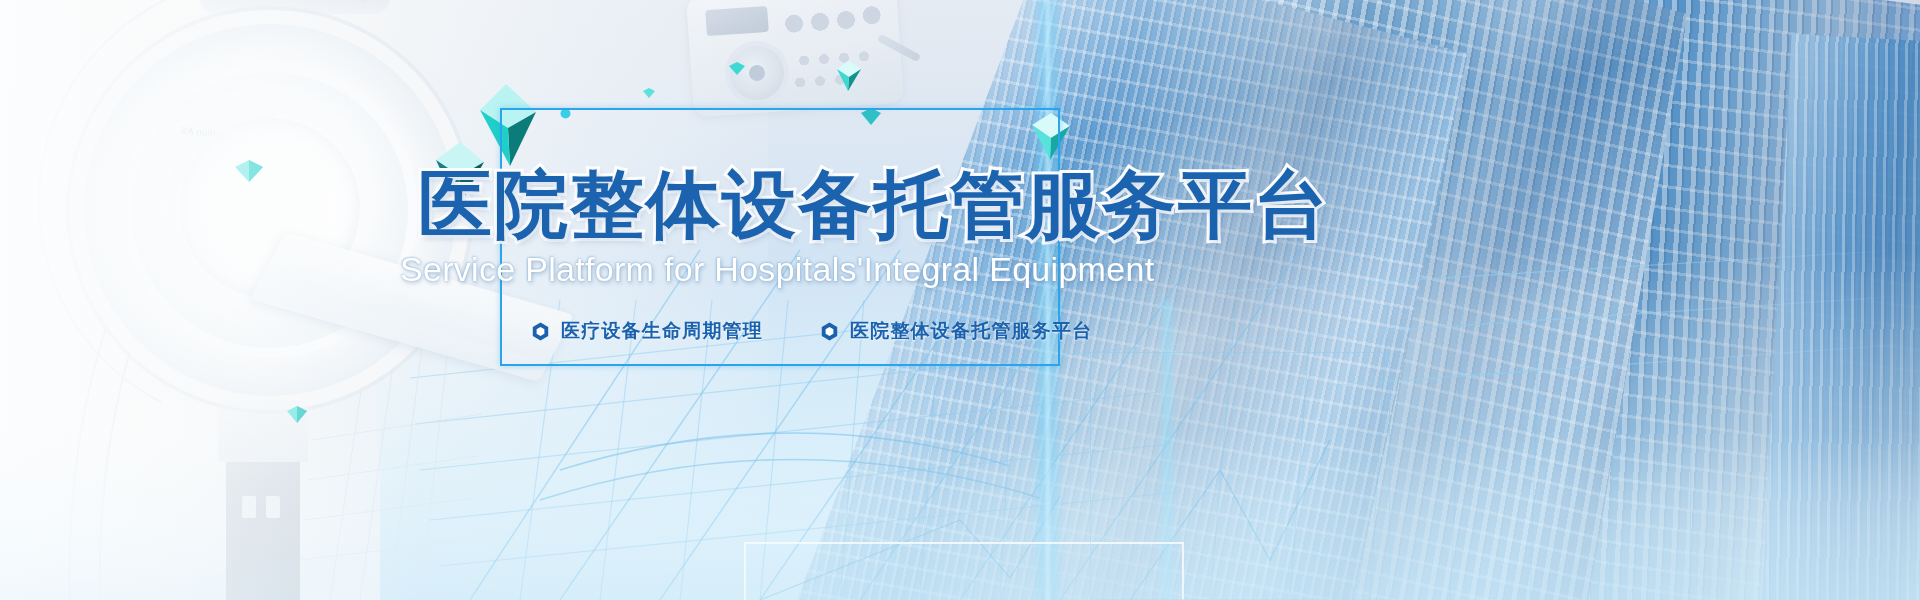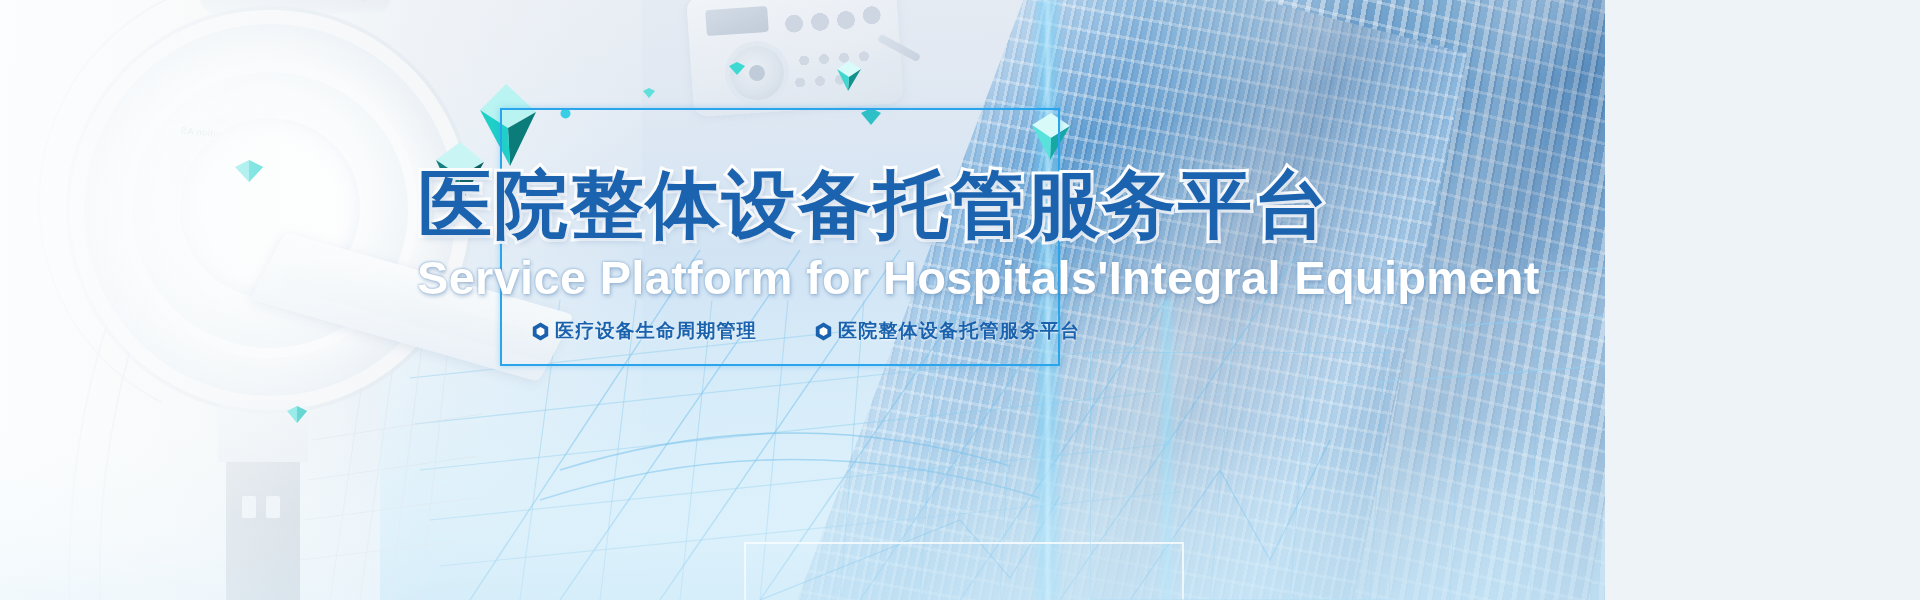--- a/index.html
+++ b/index.html
@@ -5,21 +5,21 @@
 <style>
   * { margin:0; padding:0; box-sizing:border-box; }
   html,body { width:1920px; height:600px; overflow:hidden; }
   body {
     font-family:"Liberation Sans","DejaVu Sans",sans-serif;
     background:#eef3f8;
   }
 
   .banner {
     position:relative;
-    width:1605px; height:600px;
+    width:1920px; height:600px;
     overflow:hidden;
     background:
       linear-gradient(160deg,#f7f9fb 0%, #eef4f9 22%, #e3eef7 40%, #d9e9f6 60%, #cfe4f4 100%);
     text-align: center;
   }
 
   
   .sky {
     position:absolute; inset:0;
     background:
@@ -337,39 +337,39 @@
     line-height:1;
     white-space:nowrap;
     -webkit-text-stroke:6px #ffffff;
     paint-order:stroke fill;
     text-shadow:
       0 0 1px rgba(255,255,255,.9),
       2px 3px 6px rgba(90,130,175,.30);
   }
   .title-en {
     position:absolute;
-    left:417px; top:250px;
-    font-size:47px;
-    font-weight:bold;
+    left:400px; top:250px;
+    font-size:34px;
+    font-weight:normal;
     color:#ffffff;
     letter-spacing:.3px;
     white-space:nowrap;
     text-shadow:
       0 0 2px rgba(120,160,200,.65),
       1px 2px 4px rgba(80,125,175,.45),
       -1px -1px 2px rgba(150,190,225,.4);
   }
 
   .bullets {
     position:absolute;
     left:532px; top:318px;
     display:flex; align-items:center; gap:58px;
   }
   .bullet {
-    display:flex; align-items:center; gap:6px;
+    display:flex; align-items:center; gap:12px;
     white-space:nowrap;
   }
   .bullet-icon { width:17px; height:19px; flex:0 0 auto; display:block; }
   .bullet-label {
     font-size:19px;
     font-weight:bold;
     color:#1a62ad;
     letter-spacing:1.2px;
     text-shadow:0 1px 2px rgba(255,255,255,.75);
   }

